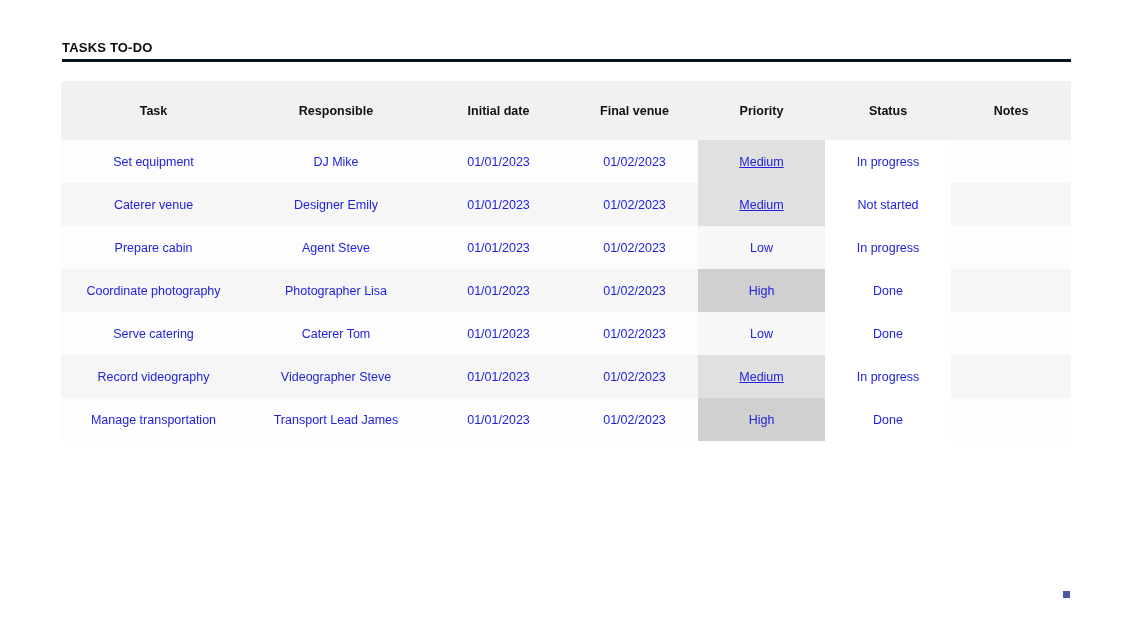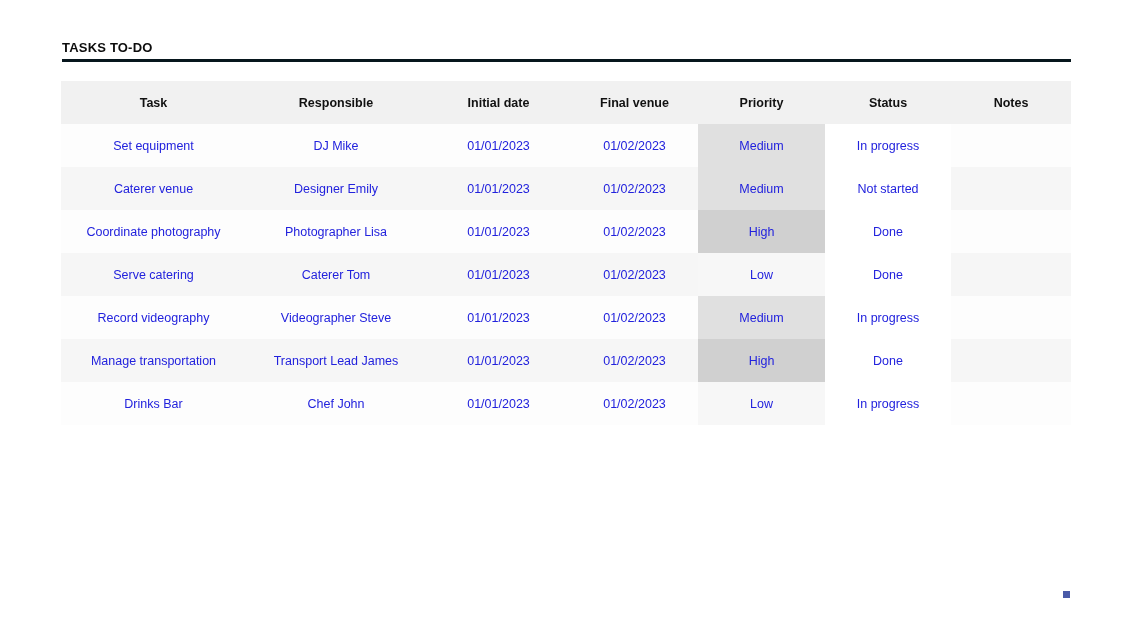--- a/index.html
+++ b/index.html
@@ -56,21 +56,21 @@
     table-layout: fixed;
     width: 1010px;
     font-size: 12.5px;
   }
   table.tasks thead th {
     background: #f1f1f1;
     color: #111111;
     font-weight: bold;
     font-size: 12.5px;
     height: 43px;
-    padding: 0;
+    padding: 8px;
     text-align: center;
     vertical-align: middle;
     border: none;
   }
   table.tasks tbody td {
     height: 43px;
     padding: 0 4px;
     text-align: center;
     vertical-align: middle;
     color: #2222dd;
@@ -79,21 +79,21 @@
     overflow: hidden;
   }
 
   
   tbody tr:nth-child(odd)  td.plain { background: #fdfdfd; }
   tbody tr:nth-child(even) td.plain { background: #f6f6f6; }
 
   
   td.prio          { border-top: 1px solid #ffffff; border-bottom: 1px solid #ffffff; }
   td.prio-low      { background: #f7f7f7; }
-  td.prio-medium   { background: #e0e0e0; }
+  td.prio-medium   { background: #e0e0e0; text-decoration: underline; }
   td.prio-high     { background: #d0d0d0; }
 
   
   td.status {
     background: #ffffff;
     border: 1px solid #e3e3e3;
   }
 
   
   col.c-task   { width: 185px; }
@@ -159,20 +159,29 @@
           <tr>
             <td class="plain">Caterer venue</td>
             <td class="plain">Designer Emily</td>
             <td class="plain">01/01/2023</td>
             <td class="plain">01/02/2023</td>
             <td class="prio prio-medium">Medium</td>
             <td class="status">Not started</td>
             <td class="plain"></td>
           </tr>
           <tr>
+            <td class="plain">Prepare cabin</td>
+            <td class="plain">Agent Steve</td>
+            <td class="plain">01/01/2023</td>
+            <td class="plain">01/02/2023</td>
+            <td class="prio prio-low">Low</td>
+            <td class="status">In progress</td>
+            <td class="plain"></td>
+          </tr>
+          <tr>
             <td class="plain">Coordinate photography</td>
             <td class="plain">Photographer Lisa</td>
             <td class="plain">01/01/2023</td>
             <td class="plain">01/02/2023</td>
             <td class="prio prio-high">High</td>
             <td class="status">Done</td>
             <td class="plain"></td>
           </tr>
           <tr>
             <td class="plain">Serve catering</td>
@@ -192,29 +201,20 @@
             <td class="status">In progress</td>
             <td class="plain"></td>
           </tr>
           <tr>
             <td class="plain">Manage transportation</td>
             <td class="plain">Transport Lead James</td>
             <td class="plain">01/01/2023</td>
             <td class="plain">01/02/2023</td>
             <td class="prio prio-high">High</td>
             <td class="status">Done</td>
-            <td class="plain"></td>
-          </tr>
-          <tr>
-            <td class="plain">Drinks Bar</td>
-            <td class="plain">Chef John</td>
-            <td class="plain">01/01/2023</td>
-            <td class="plain">01/02/2023</td>
-            <td class="prio prio-low">Low</td>
-            <td class="status">In progress</td>
             <td class="plain"></td>
           </tr>
         </tbody>
     </table>
   </div>
 
   <div class="resize-handle"></div>
 
 </div>
 

